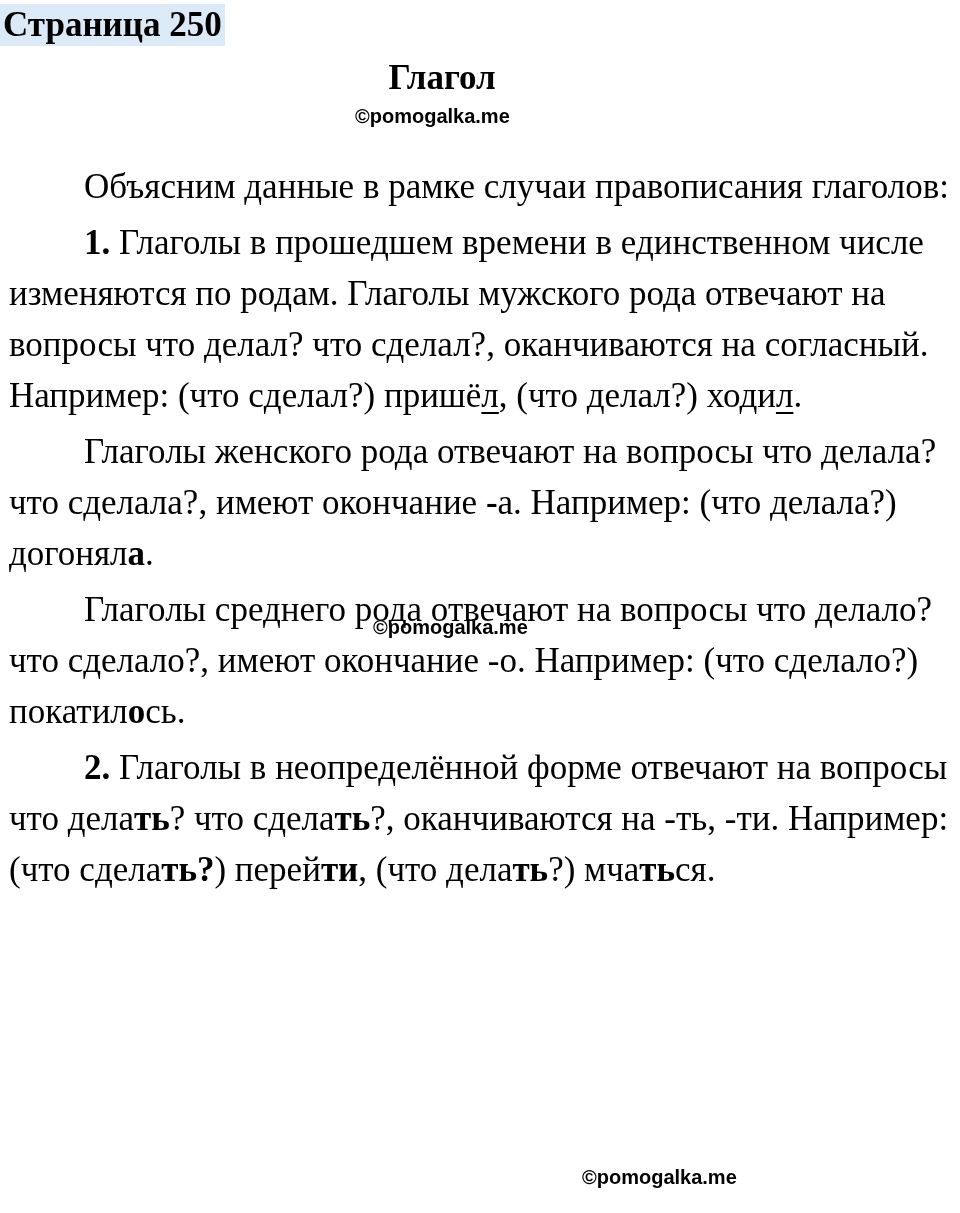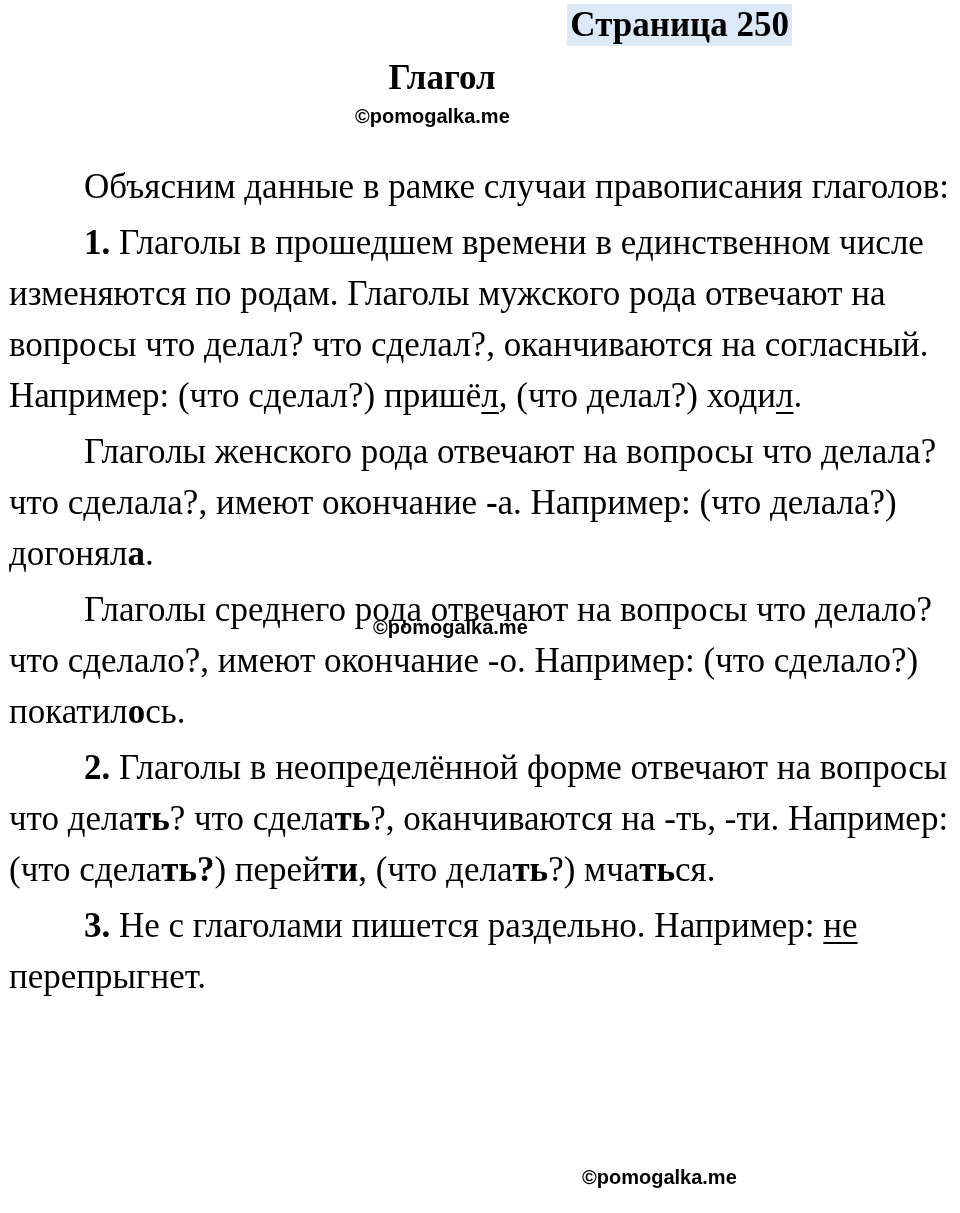--- a/index.html
+++ b/index.html
@@ -13,21 +13,21 @@
       overflow: hidden;
       position: relative;
       font-family: "Liberation Serif", "DejaVu Serif", serif;
       color: #000000;
     }
     .page-title-wrap {
       position: absolute;
       top: 4px;
       left: 0;
       width: 792px;
-      text-align: right;
+      text-align: left;
     }
     .page-title {
       display: inline-block;
       background: #dce9f6;
       font-weight: bold;
       font-size: 35px;
       line-height: 42px;
       padding: 0 3px;
     }
     .topic-title {
@@ -80,18 +80,17 @@
   <p><span>Объясним данные в рамке случаи правописания глаголов:</span></p>
 
   <p><span class="b">1.</span><span> Глаголы в прошедшем времени в единственном числе изменяются по родам. Глаголы мужского рода отвечают на вопросы что делал? что сделал?, оканчиваются на согласный. Например: (что сделал?) пришё</span><span class="u">л</span><span>, (что делал?) ходи</span><span class="u">л</span><span>.</span></p>
 
   <p><span>Глаголы женского рода отвечают на вопросы что делала? что сделала?, имеют окончание </span><span class="b">-</span><span>а. Например: (что делала?) догонял</span><span class="b">а</span><span>.</span></p>
 
   <p><span>Глаголы среднего рода отвечают на вопросы что делало? что сделало?, имеют окончание -о. Например: (что сделало?) покатил</span><span class="b">о</span><span>сь.</span></p>
 
   <p><span class="b">2.</span><span> Глаголы в неопределённой форме отвечают на вопросы что дела</span><span class="b">ть</span><span>? что сдела</span><span class="b">ть</span><span>?, оканчиваются на -ть, -ти. Например: (что сдела</span><span class="b">ть?</span><span>) перей</span><span class="b">ти</span><span>, (что дела</span><span class="b">ть</span><span>?) мча</span><span class="b">ть</span><span>ся.</span></p>
 
-  <p><span class="b">3.</span><span> Не с глаголами пишется раздельно. Например: </span><span class="u">не</span><span> перепрыгнет.</span></p>
 
 </div>
 
 <div class="watermark wm2">©pomogalka.me</div>
 <div class="watermark wm3">©pomogalka.me</div>
 
 </body></html>

